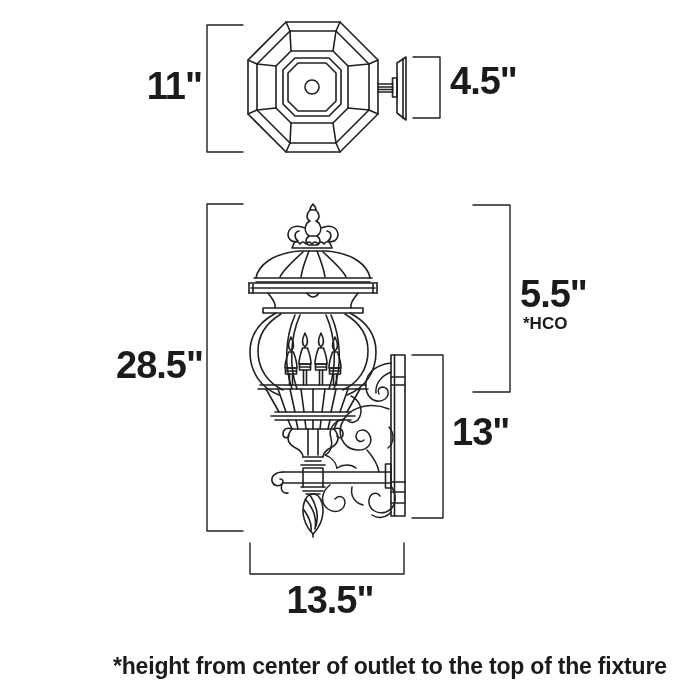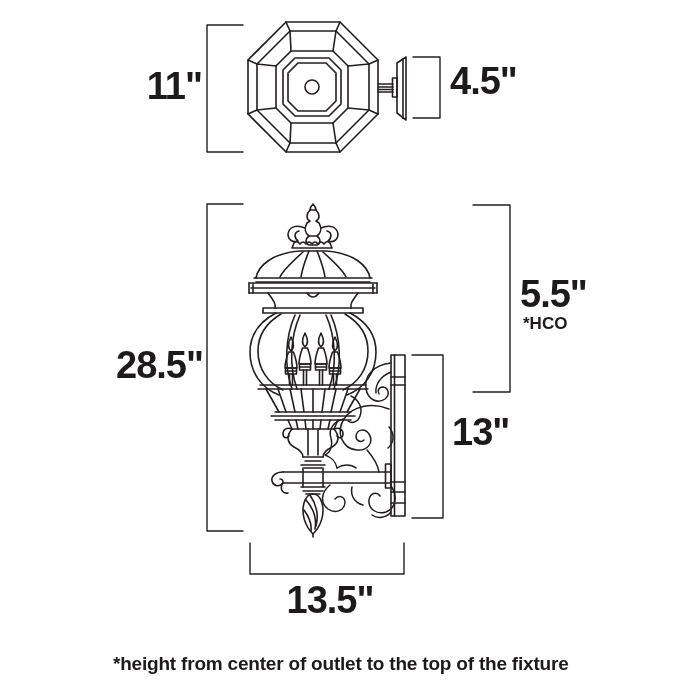--- a/index.html
+++ b/index.html
@@ -12,21 +12,21 @@
     position:absolute;color:#1d1a1b;font-weight:bold;font-size:38px;
     letter-spacing:-1px;line-height:1;white-space:nowrap;
   }
   .dim-label.right{text-align:right;}
   .dim-label.center{text-align:center;}
   .hco-note{
     position:absolute;color:#1d1a1b;font-weight:bold;font-size:17px;
     letter-spacing:0;line-height:1;white-space:nowrap;
   }
   .footnote{
-    position:absolute;color:#1d1a1b;font-weight:bold;font-size:19px;
+    position:absolute;color:#1d1a1b;font-weight:bold;font-size:23px;
     line-height:1.2;white-space:nowrap;letter-spacing:-0.2px;
   }
 </style>
 </head>
 <body>
 
 <div class="canvas">
 
   <svg width="700" height="700" viewBox="0 0 700 700">
     <g fill="none" stroke="#231f20" stroke-width="1.6" stroke-linecap="round" stroke-linejoin="round">

